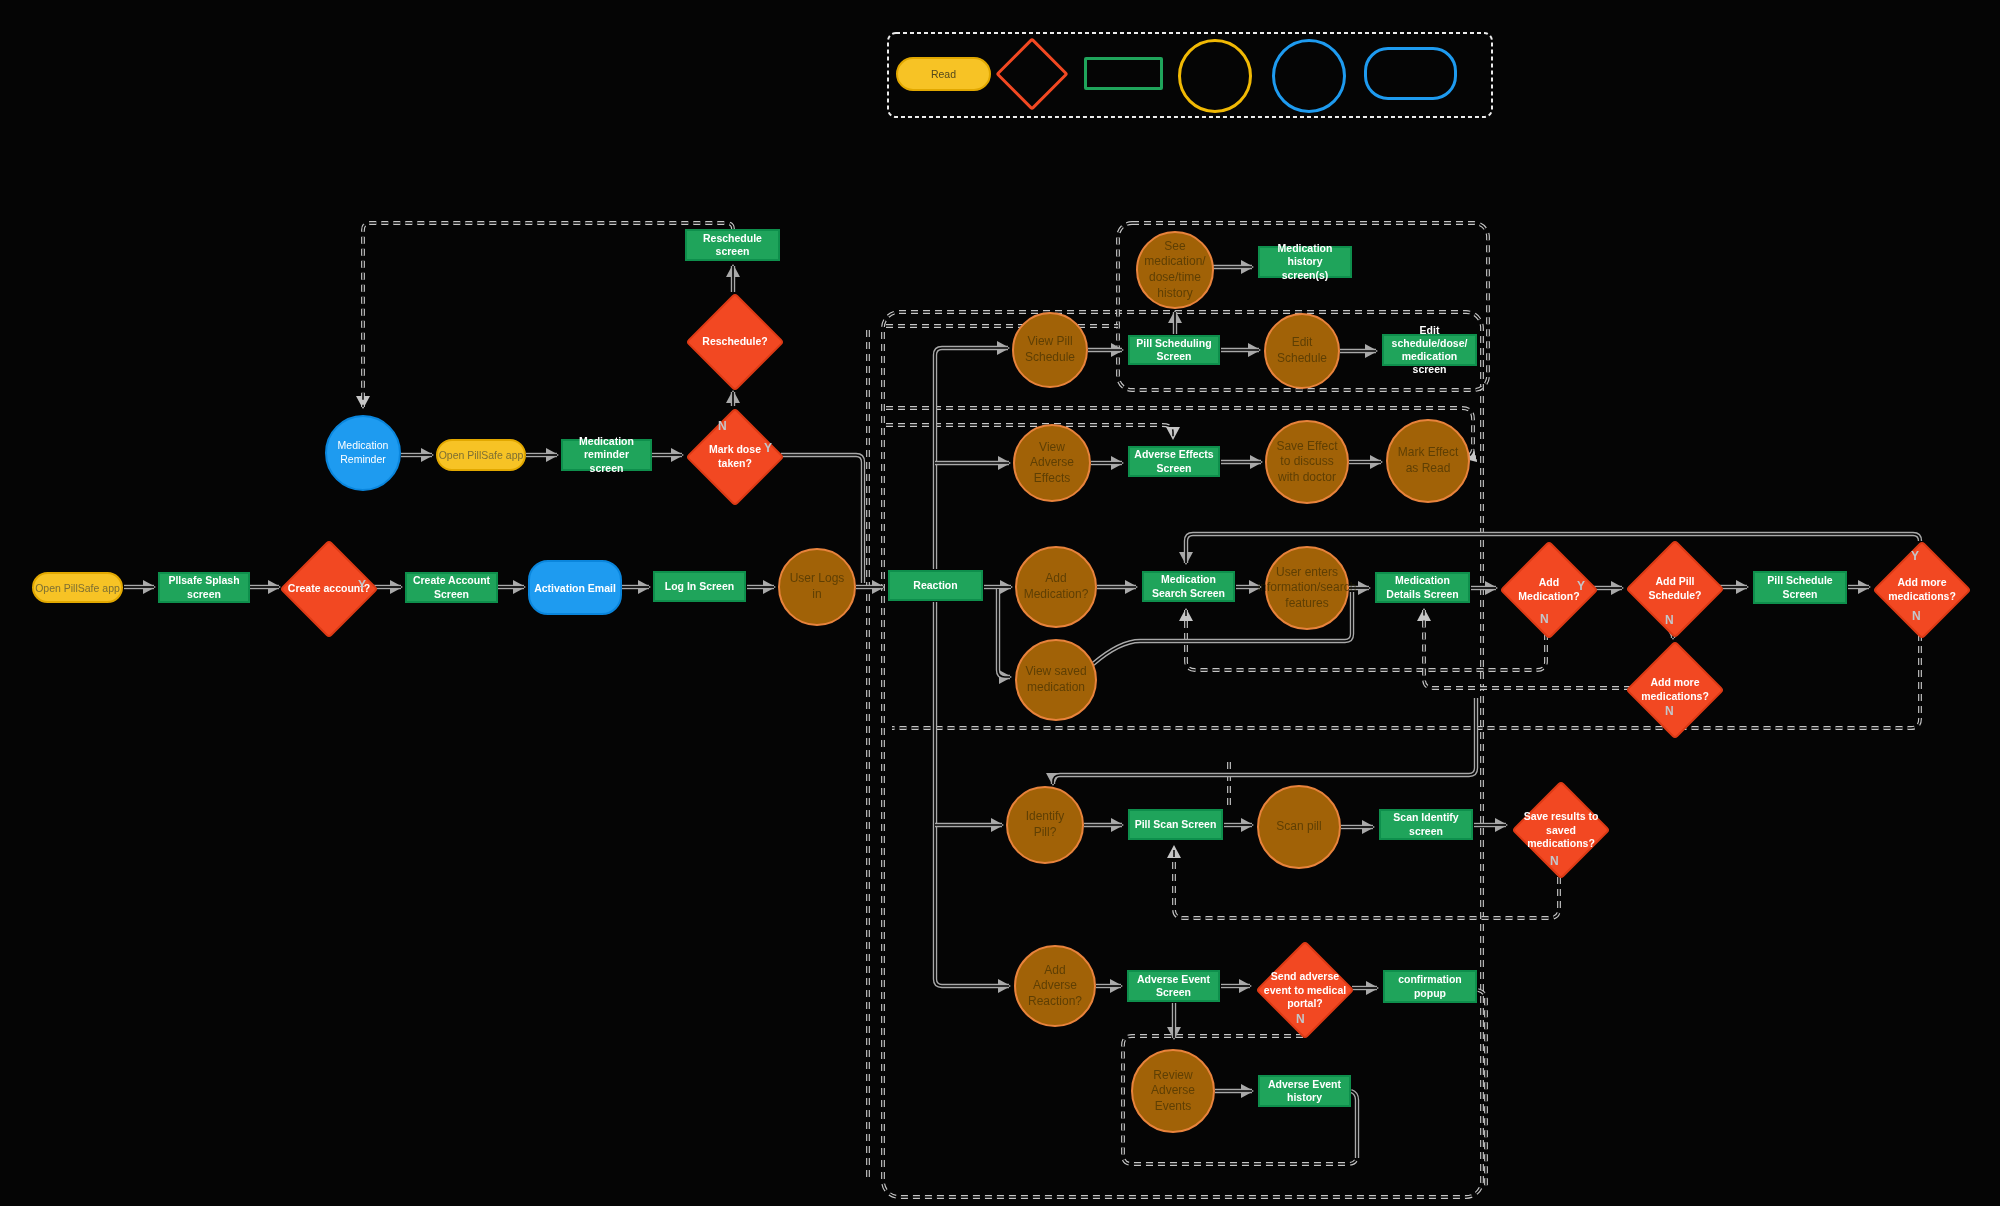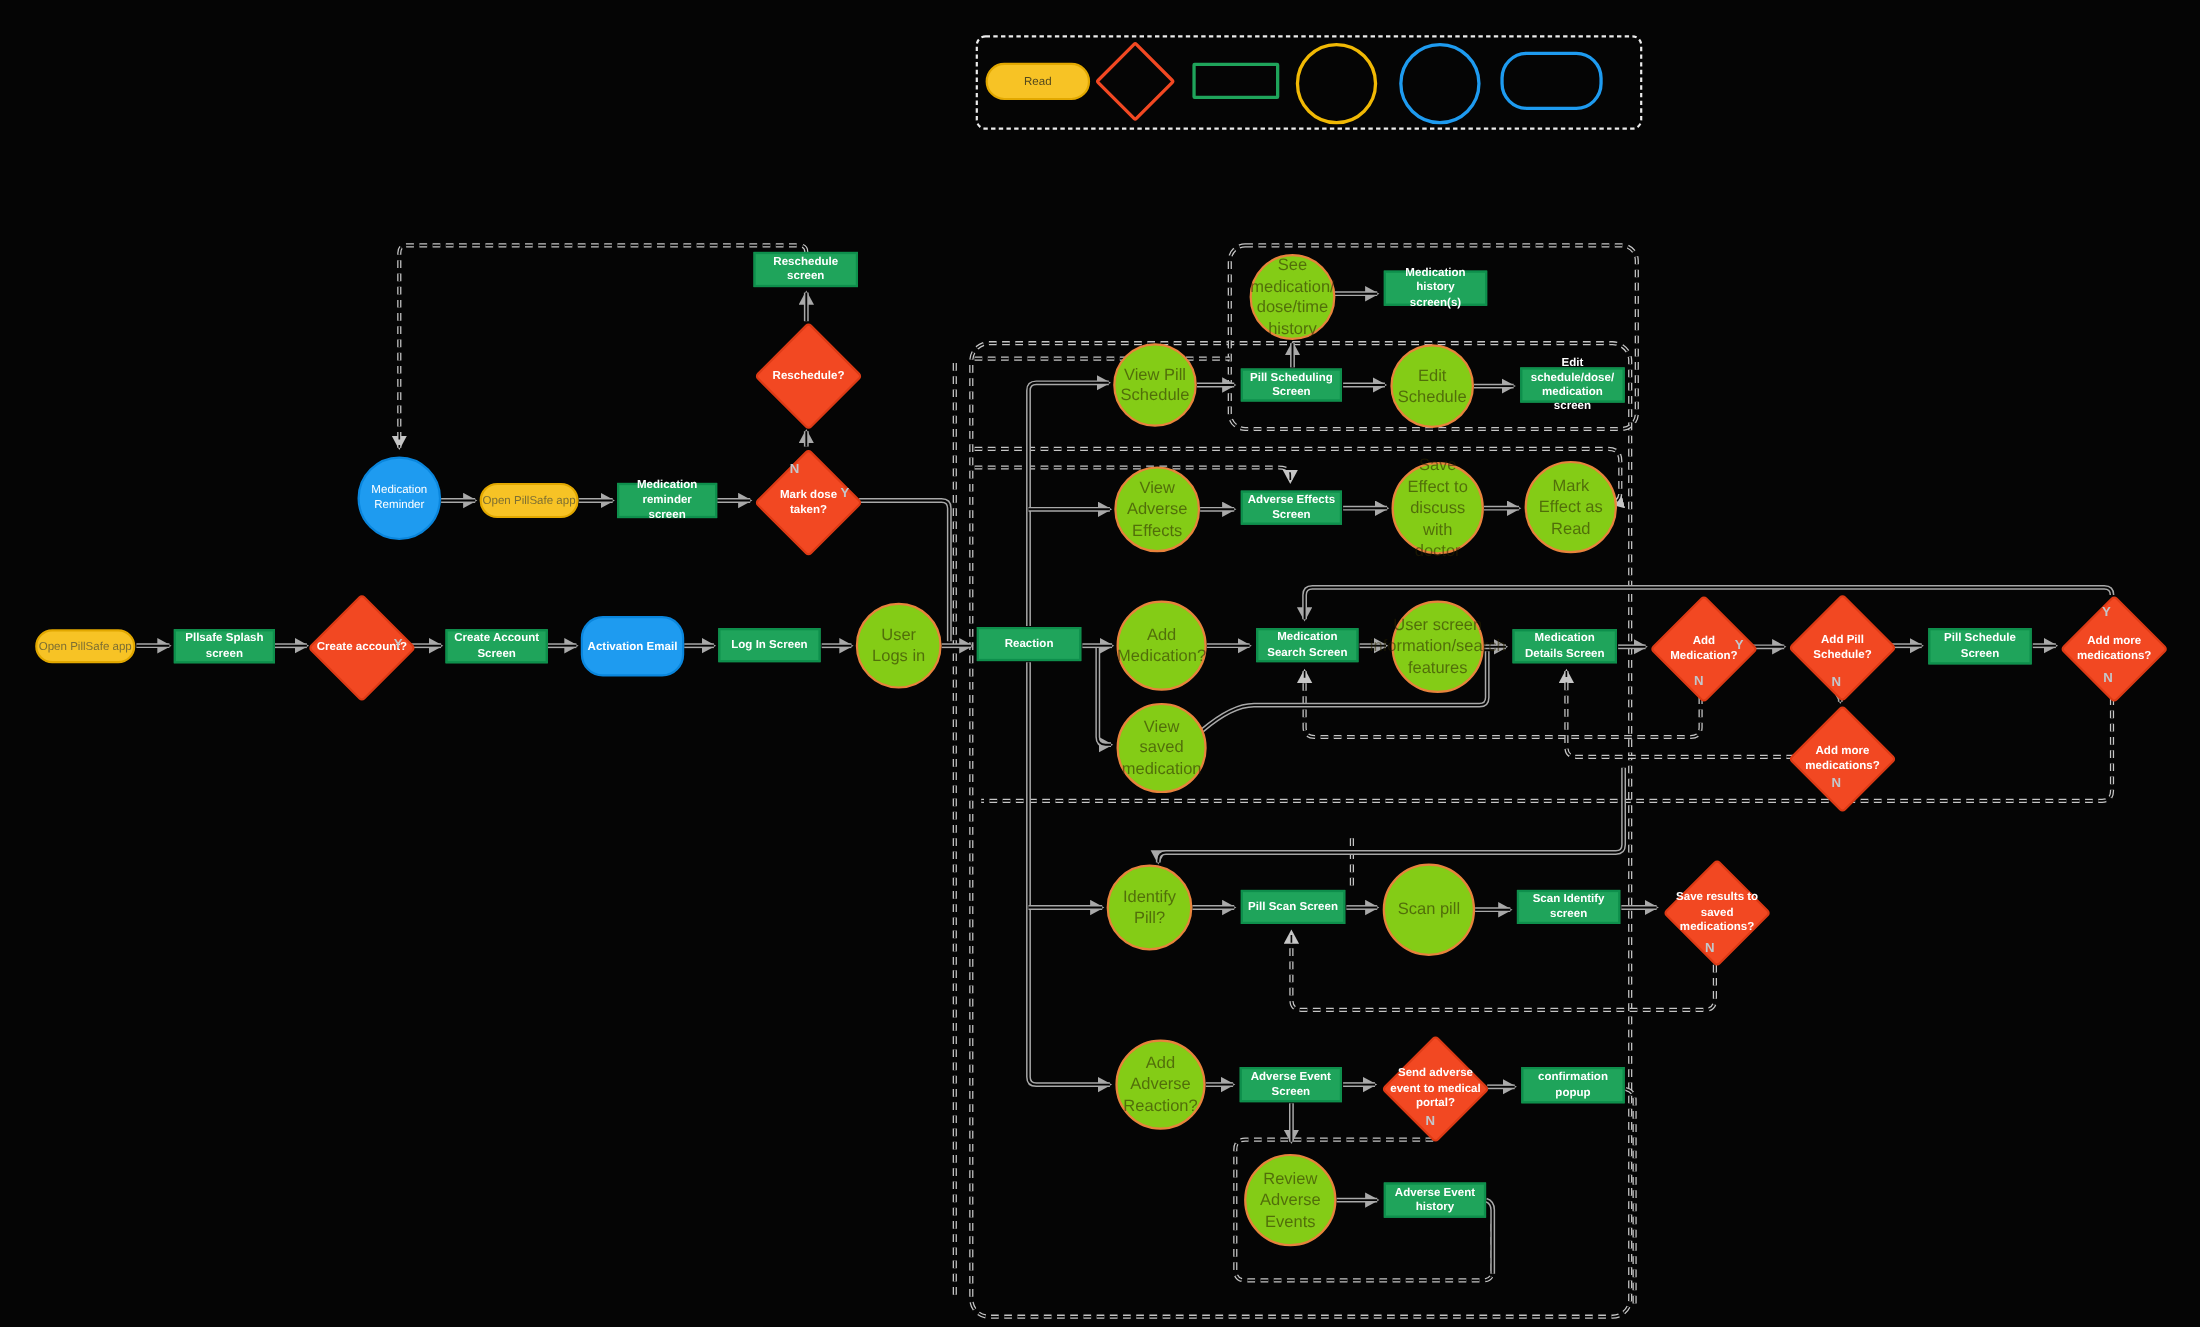--- a/index.html
+++ b/index.html
@@ -11,22 +11,22 @@
   .dash{fill:none;stroke:#c6c6c6;stroke-width:3.8;stroke-dasharray:7 5;}
   .dashcore{fill:none;stroke:#050505;stroke-width:1.5;stroke-dasharray:7 5;}
   .legendbox{fill:none;stroke:#ececec;stroke-width:2;stroke-dasharray:4 3;}
   .node{position:absolute;display:flex;align-items:center;justify-content:center;
         text-align:center;box-sizing:border-box;}
   .screen{background:#1fa45b;border:2px solid #0e8f4c;border-radius:0;
           color:#fff;font-weight:bold;font-size:10.5px;line-height:1.25;padding:2px 4px;}
   .pill{background:#f7c325;border:2px solid #e2a800;border-radius:17px;
         color:#7d6f33;font-size:10.5px;}
   .pill.dark{color:#54491c;}
-  .circle{background:#84cc16;border:2px solid #e8833c;border-radius:50%;
-          color:rgba(40,35,0,0.55);font-size:15px;line-height:1.3;padding:6px;}
+  .circle{background:#a16207;border:2px solid #e8833c;border-radius:50%;
+          color:rgba(40,35,0,0.55);font-size:12px;line-height:1.3;padding:6px;}
   .bluecircle{background:#1e9bf0;border:2px solid #0a86dd;border-radius:50%;
           color:#fff;font-size:10.5px;line-height:1.3;}
   .bluerect{background:#1e9bf0;border:2px solid #0a86dd;border-radius:20px;
           color:#fff;font-weight:bold;font-size:10.5px;}
   .diamond{position:absolute;width:66px;height:66px;background:#f24822;border:2px solid #dd3a15;
            border-radius:4px;transform:rotate(45deg);}
   .diamond .dlabel{position:absolute;left:50%;top:50%;width:84px;
            transform:translate(-50%,-50%) rotate(-45deg);
            color:#fff;font-weight:bold;font-size:10.5px;line-height:1.3;text-align:center;}
   .edgelabel{position:absolute;color:#c3c7cb;font-size:12px;font-weight:bold;}
@@ -272,21 +272,21 @@
     <span>Mark Effect as Read</span>
   </div>
 
   <div class="node circle" style="left:1015px;top:546px;width:82px;height:82px;">
     <span>Add Medication?</span>
   </div>
   <div class="node screen" style="left:1142px;top:571px;width:93px;height:31px;">
     <span>Medication Search Screen</span>
   </div>
   <div class="node circle" style="left:1265px;top:546px;width:84px;height:84px;">
-    <span>User screen information/search features</span>
+    <span>User enters information/search features</span>
   </div>
   <div class="node screen" style="left:1375px;top:572px;width:95px;height:31px;">
     <span>Medication Details Screen</span>
   </div>
   <div class="diamond" style="left:1514px;top:555px;">
     <div class="dlabel">Add Medication?</div>
   </div>
   <div class="diamond" style="left:1640px;top:554px;">
     <div class="dlabel">Add Pill Schedule?</div>
   </div>

